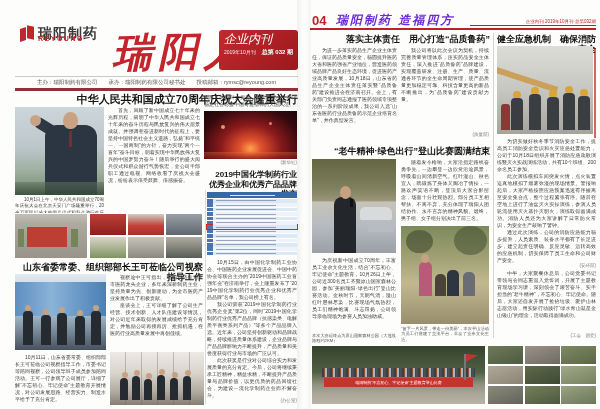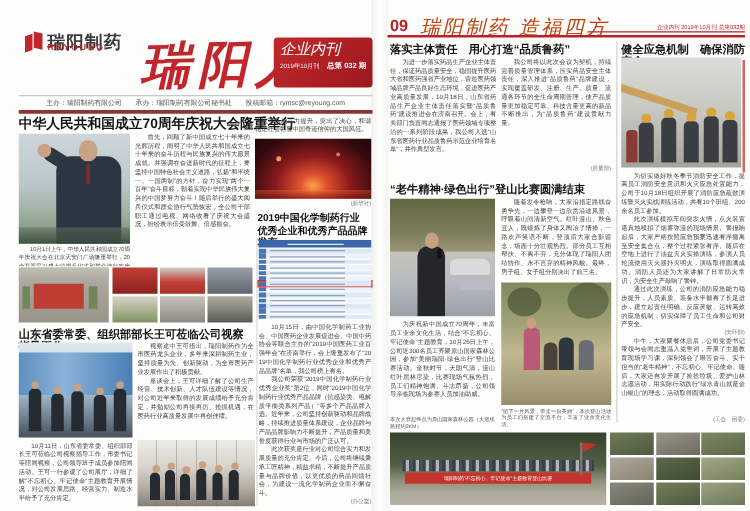--- a/index.html
+++ b/index.html
@@ -3,21 +3,21 @@
 <meta charset="utf-8">
 <style>
   html,body{margin:0;padding:0;background:#e9e9e7;}
   #sheet{position:relative;width:600px;height:409px;background:#fdfdfc;overflow:hidden;
          font-family:"Liberation Sans","DejaVu Sans",sans-serif;}
   .abs{position:absolute;}
   
   .t{font-size:5px;line-height:1.4;color:#3d3d3d;text-align:justify;overflow:hidden;word-break:break-all;}
   .t p{margin:0;text-indent:2em;}
   .cred{font-size:4.5px;color:#7a7a7a;text-align:right;line-height:1.2;}
-  .hl{font-weight:bold;color:#141414;text-align:left;line-height:1.15;}
+  .hl{font-weight:bold;color:#141414;text-align:right;line-height:1.15;}
   .ph{overflow:hidden;position:absolute;}
   .fig{position:absolute;bottom:5px;width:10px;height:28px;background:#262b31;border-radius:4px 4px 0 0;}
   .fig::before{content:"";position:absolute;top:-6px;left:2px;width:6px;height:6px;border-radius:50%;background:#c8a183;}
   .figf{position:absolute;bottom:4px;width:12px;height:32px;background:#3a3e42;border-radius:4px 4px 0 0;}
   .figf::before{content:"";position:absolute;top:-7px;left:2px;width:8px;height:7px;border-radius:50% 50% 40% 40%;background:#d9a43a;}
   
   .thead{height:6px;background:#3a67a8;margin-bottom:1px;position:relative;}
   .thead::after{content:"";position:absolute;left:25%;top:42%;width:50%;height:1.2px;background:rgba(255,255,255,.85);}
   .trow{display:flex;height:3.6px;margin-bottom:.8px;}
   .tnum{width:6px;background:#4a74b2;}
@@ -200,22 +200,22 @@
       <p>此次获奖是行业对公司综合实力和发展质量的充分肯定。今后，公司将继续秉承工匠精神，精益求精，不断提升产品质量与品牌价值，以更优质的药品回馈社会，为建设一流化学制药企业而不懈奋斗。</p>
     </div>
     <div class="abs cred" style="left:207px;top:398px;width:90px;">(办公室)</div>
   </div>
 
   <div class="abs" style="left:297px;top:0;width:14px;height:409px;
               background:linear-gradient(90deg,rgba(0,0,0,.05),rgba(0,0,0,0) 45%,rgba(0,0,0,0) 55%,rgba(0,0,0,.04));"></div>
 
   <div>
 
-    <div class="abs" style="left:312px;top:13px;font-size:13px;font-weight:bold;color:#bb2228;">09</div>
-    <div class="abs" style="left:336px;top:12px;font-size:16px;font-weight:normal;font-style:italic;color:#c2410c;
+    <div class="abs" style="left:312px;top:13px;font-size:13px;font-weight:bold;color:#bb2228;">04</div>
+    <div class="abs" style="left:336px;top:12px;font-size:12px;font-weight:bold;font-style:italic;color:#6d28d9;
                 font-family:'DejaVu Serif','Liberation Serif',serif;letter-spacing:2px;">瑞阳制药  造福四方</div>
     <div class="abs" style="left:470px;top:19px;width:126px;font-size:4.5px;color:#bb2228;text-align:right;
                 border-bottom:1px solid #bb2228;padding-bottom:1px;">企业内刊 2019年10月刊·总第032期</div>
     <div class="abs" style="left:310px;top:28px;width:286px;height:1.8px;background:#bb2228;"></div>
     <div class="abs" style="left:594px;top:48px;width:1.5px;height:90px;background:#c4342c;opacity:.75;"></div>
 
     <div class="abs hl" style="left:312px;top:34px;width:178px;font-size:9px;">落实主体责任　用心打造“品质鲁药”</div>
     <div class="abs t" style="left:312px;top:47px;width:85px;height:92px;">
       <p>为进一步落实药品生产企业主体责任，保证药品质量安全，稳固提升医药大省和医药强省产业地位，营造医药领域品牌产品良好生态环境，促进医药产业高质量发展，10月18日，山东省药品生产企业主体责任落实暨“品质鲁药”建设推进会在济南召开。会上，有关部门负责同志通报了医药领域专项整治的一系列阶段成果，我公司入选“山东省医药行业品质鲁药示范企业培育名单”，并作典型发言。</p>
     </div>

